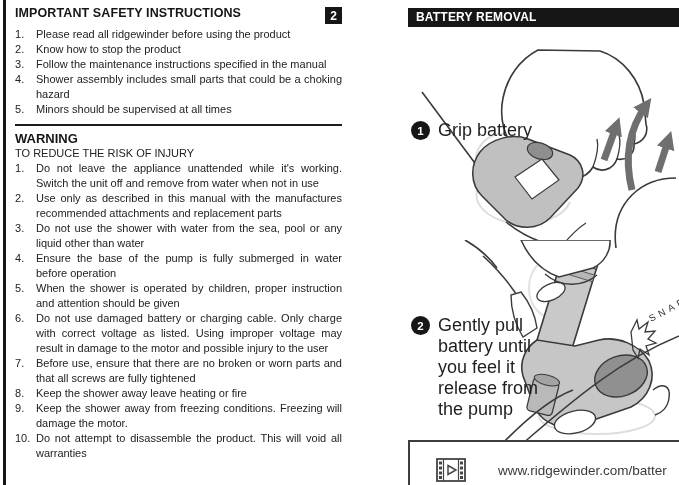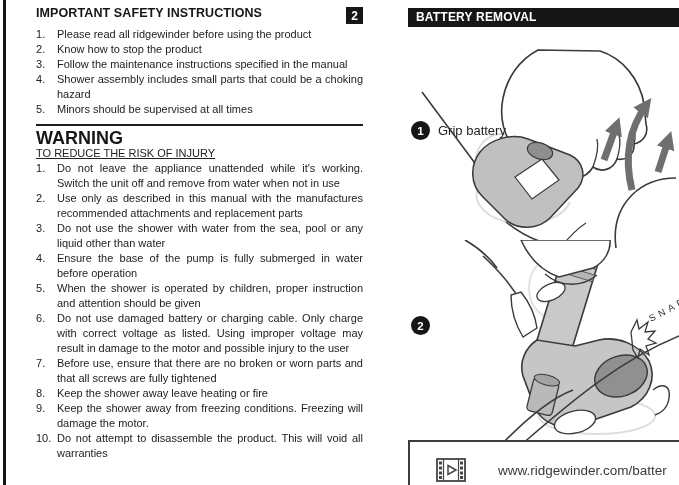--- a/index.html
+++ b/index.html
@@ -5,59 +5,59 @@
   html,body{margin:0;padding:0;}
   body{
     width:679px;height:485px;position:relative;overflow:hidden;
     background:#ffffff;color:#1f1f1f;
     font-family:"Liberation Sans","DejaVu Sans",sans-serif;
   }
   .page{position:absolute;inset:0;}
   .spine{position:absolute;left:3px;top:0;width:3px;height:485px;background:#161616;}
 
   
-  .left-col{position:absolute;left:36px;top:6px;width:327px;}
+  .left-col{position:absolute;left:15px;top:6px;width:327px;}
   .heading-row{display:flex;justify-content:space-between;align-items:flex-start;margin-bottom:3px;}
   .h-main{font-size:12.5px;font-weight:bold;letter-spacing:.1px;color:#161616;}
   .page-badge{
     width:17px;height:17px;background:#161616;color:#fff;
     font-size:12px;font-weight:bold;display:flex;align-items:center;justify-content:center;
     flex:0 0 auto;margin-top:1px;
   }
   ol.man-list{list-style:none;margin:0;padding:0;counter-reset:li;}
   ol.man-list li{
     counter-increment:li;position:relative;padding-left:21px;
     font-size:11px;line-height:15px;text-align:justify;color:#222;
   }
   ol.man-list li::before{
     content:counter(li) ".";position:absolute;left:0;top:0;
   }
   .divider{border:none;border-top:2px solid #1d1d1d;margin:7px 0 5px 0;width:100%;}
-  .h-warning{font-size:18px;font-weight:bold;color:#161616;line-height:15px;}
-  .sub-warning{font-size:11px;line-height:15px;color:#222;text-decoration:underline;}
+  .h-warning{font-size:13px;font-weight:bold;color:#161616;line-height:15px;}
+  .sub-warning{font-size:11px;line-height:15px;color:#222;}
 
   
   .section-header{
     position:absolute;left:408px;top:8px;width:290px;height:19px;
     background:#161616;color:#fff;font-weight:bold;font-size:12px;
     line-height:19px;padding-left:8px;letter-spacing:.2px;box-sizing:border-box;
   }
   .illus{position:absolute;}
   .illus1{left:420px;top:48px;}
   .illus2{left:425px;top:240px;}
 
   .step{position:absolute;display:flex;align-items:flex-start;gap:8px;}
   .step1{left:411px;top:121px;}
   .step2{left:411px;top:316px;}
   .step-badge{
     width:19px;height:19px;border-radius:50%;background:#161616;color:#fff;
     font-size:11.5px;font-weight:bold;display:flex;align-items:center;justify-content:center;
     flex:0 0 auto;
   }
-  .step-label{font-size:13px;line-height:21px;color:#1f1f1f;margin-top:-1px;}
+  .step-label{font-size:18px;line-height:21px;color:#1f1f1f;margin-top:-1px;}
   .step2 .step-label{width:110px;}
 
   .footer-box{
     position:absolute;left:408px;top:440px;width:300px;height:60px;
     border:2px solid #3d3d3d;box-sizing:border-box;background:#fff;
     display:flex;align-items:center;
   }
   .footer-icon{margin-left:26px;flex:0 0 auto;}
   .footer-text{margin-left:20px;font-size:13.5px;line-height:17px;color:#3a3a3a;white-space:nowrap;}
   .footer-line2{margin-left:12px;}
@@ -175,20 +175,21 @@
     <path d="M76,205 C108,172 132,156 148,150" fill="none" stroke="#3a3a3a" stroke-width="1.6"></path>
     <path d="M96,205 C150,158 196,120 254,96" fill="none" stroke="#3a3a3a" stroke-width="1.4"></path>
     <path d="M228,150 C238,142 246,146 244,158 C243,167 237,173 230,175" fill="none" stroke="#3a3a3a" stroke-width="1.4"></path>
 
     <path d="M206,92 l6,-12 l2,9 l9,-7 l-3,10 l10,-1 l-7,8 l8,4 l-10,3 l3,9 l-9,-6 l-2,9 l-5,-8 Z" fill="none" stroke="#3a3a3a" stroke-width="1.3"></path>
     <text transform="translate(226,82) rotate(-28)" font-size="9.5" letter-spacing="4" fill="#333333" font-family="Liberation Sans, sans-serif">SNAP</text>
   </svg>
 
   <div class="step step2">
     <div class="step-badge">2</div>
+    <div class="step-label">Gently pull battery until you feel it release from the pump</div>
   </div>
 
   <div class="footer-box">
     <svg class="footer-icon" width="30" height="24" viewBox="0 0 30 24">
       <rect x="1" y="1" width="28" height="22" fill="#ffffff" stroke="#444444" stroke-width="1.8"></rect>
       <line x1="7.5" y1="1" x2="7.5" y2="23" stroke="#444444" stroke-width="1.2"></line>
       <line x1="22.5" y1="1" x2="22.5" y2="23" stroke="#444444" stroke-width="1.2"></line>
       <rect x="3" y="3.5" width="3" height="3" fill="#444444"></rect>
       <rect x="3" y="8.5" width="3" height="3" fill="#444444"></rect>
       <rect x="3" y="13.5" width="3" height="3" fill="#444444"></rect>

